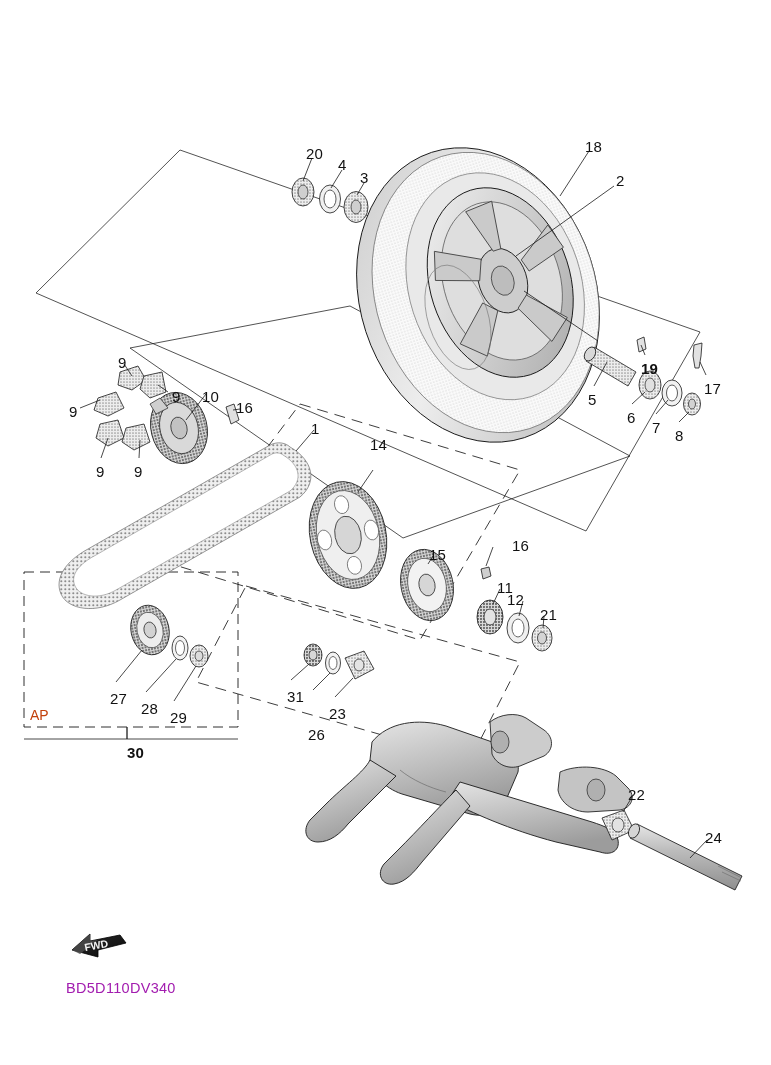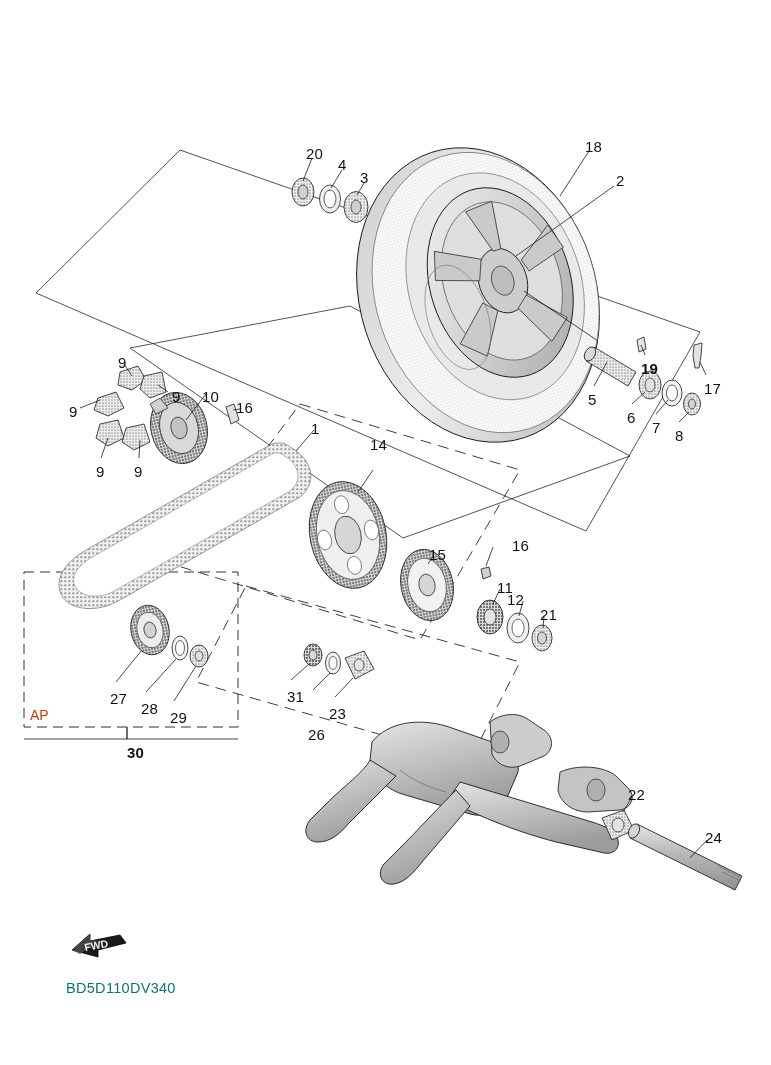--- a/index.html
+++ b/index.html
@@ -2,21 +2,21 @@
 <html><head>
 <meta charset="utf-8">
 <style>
   html,body{margin:0;padding:0;background:#ffffff;}
   body{width:771px;height:1065px;position:relative;overflow:hidden;
        font-family:"Liberation Sans",sans-serif;color:#1a1a1a;}
   #stage{position:absolute;left:0;top:0;width:771px;height:1065px;}
   svg.layer{position:absolute;left:0;top:0;width:771px;height:1065px;}
   .callout{position:absolute;font-size:15px;font-weight:400;color:#111;
            letter-spacing:.2px;line-height:1;white-space:nowrap;}
-  #partno{position:absolute;left:66px;top:980px;font-size:14.5px;color:#0f766e;letter-spacing:.3px;}
+  #partno{position:absolute;left:66px;top:980px;font-size:14.5px;color:#a21caf;letter-spacing:.3px;}
   #fwdwrap{position:absolute;left:68px;top:930px;width:62px;height:38px;}
   .apbox-label{position:absolute;font-size:14px;color:#c2410c;}
 </style>
 </head>
 <body>
 
 <div id="stage">
 
   <svg class="layer" viewBox="0 0 771 1065">
     <defs>

